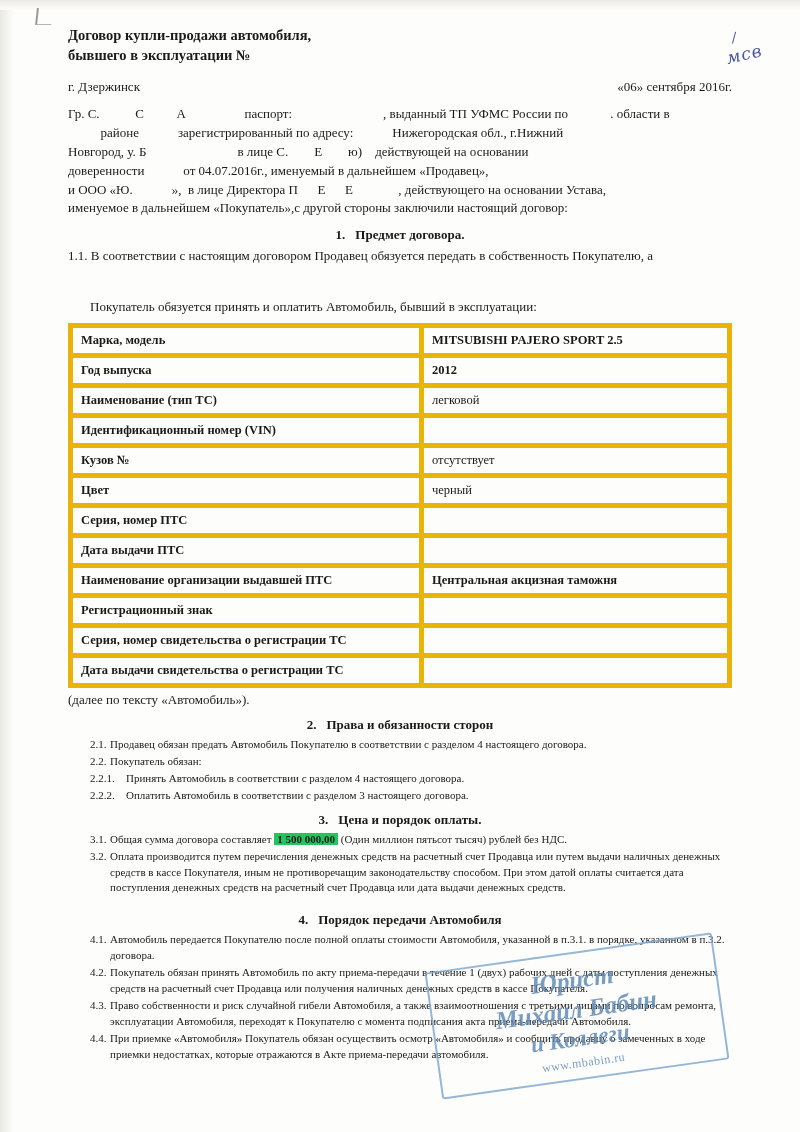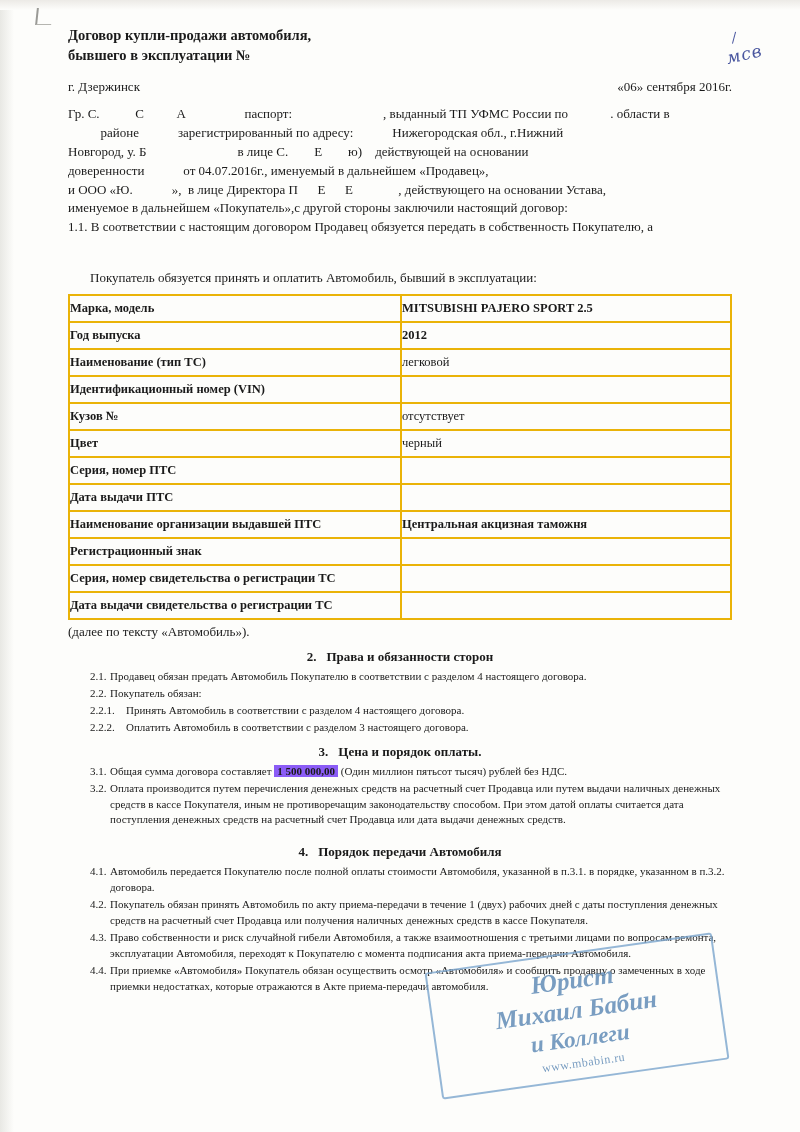--- a/index.html
+++ b/index.html
@@ -107,23 +107,23 @@
     margin: 0 0 2px 0;
   }
 
   table.car {
     border-collapse: collapse;
     width: 100%;
     margin: 6px 0 4px 0;
     table-layout: fixed;
   }
   table.car td {
-    border: 2px solid #eab308;
+    border: 5px solid #eab308;
     height: 23px;
-    padding: 1px 0;
+    padding: 1px 8px;
     font-size: 12.5px;
     vertical-align: middle;
   }
   table.car td.label {
     width: 330px;
     font-weight: bold;
   }
   table.car td.value {
     font-weight: bold;
     font-size: 12.5px;
@@ -146,21 +146,21 @@
   .numlist .item .n {
     flex: 0 0 auto;
     min-width: 42px;
     padding-left: 22px;
     box-sizing: border-box;
   }
   .numlist .item .n.wide { min-width: 58px; }
   .numlist .item .t { flex: 1 1 auto; }
 
   .hl {
-    background: #8b5cf6;
+    background: #22c55e;
     padding: 0 3px;
     font-weight: bold;
   }
 
   
   .stamp {
     position: absolute;
     left: 432px;
     top: 952px;
     width: 290px;
@@ -214,20 +214,23 @@
 
     <div class="preamble">
       <span class="ln">Гр. С.           С          А                  паспорт:                            , выданный ТП УФМС России по             . области в</span>
       <span class="ln">          районе            зарегистрированный по адресу:            Нижегородская обл., г.Нижний</span>
       <span class="ln">Новгород, у. Б                            в лице С.        Е        ю)    действующей на основании</span>
       <span class="ln">доверенности            от 04.07.2016г., именуемый в дальнейшем «Продавец»,</span>
       <span class="ln">и ООО «Ю.            »,  в лице Директора П      Е      Е              , действующего на основании Устава,</span>
       <span class="ln">именуемое в дальнейшем «Покупатель»,с другой стороны заключили настоящий договор:</span>
     </div>
 
+    <div class="section-head">
+      <span class="num">1.</span><span>Предмет договора.</span>
+    </div>
 
     <div class="para">1.1. В соответствии с настоящим договором Продавец обязуется передать в собственность Покупателю, а</div>
     <div class="para" style="padding-left:22px;margin-top:32px;">Покупатель обязуется принять и оплатить Автомобиль, бывший в эксплуатации:</div>
 
     <table class="car">
       <tbody>
         <tr>
           <td class="label">Марка, модель</td>
           <td class="value">MITSUBISHI PAJERO SPORT 2.5</td>
         </tr>

